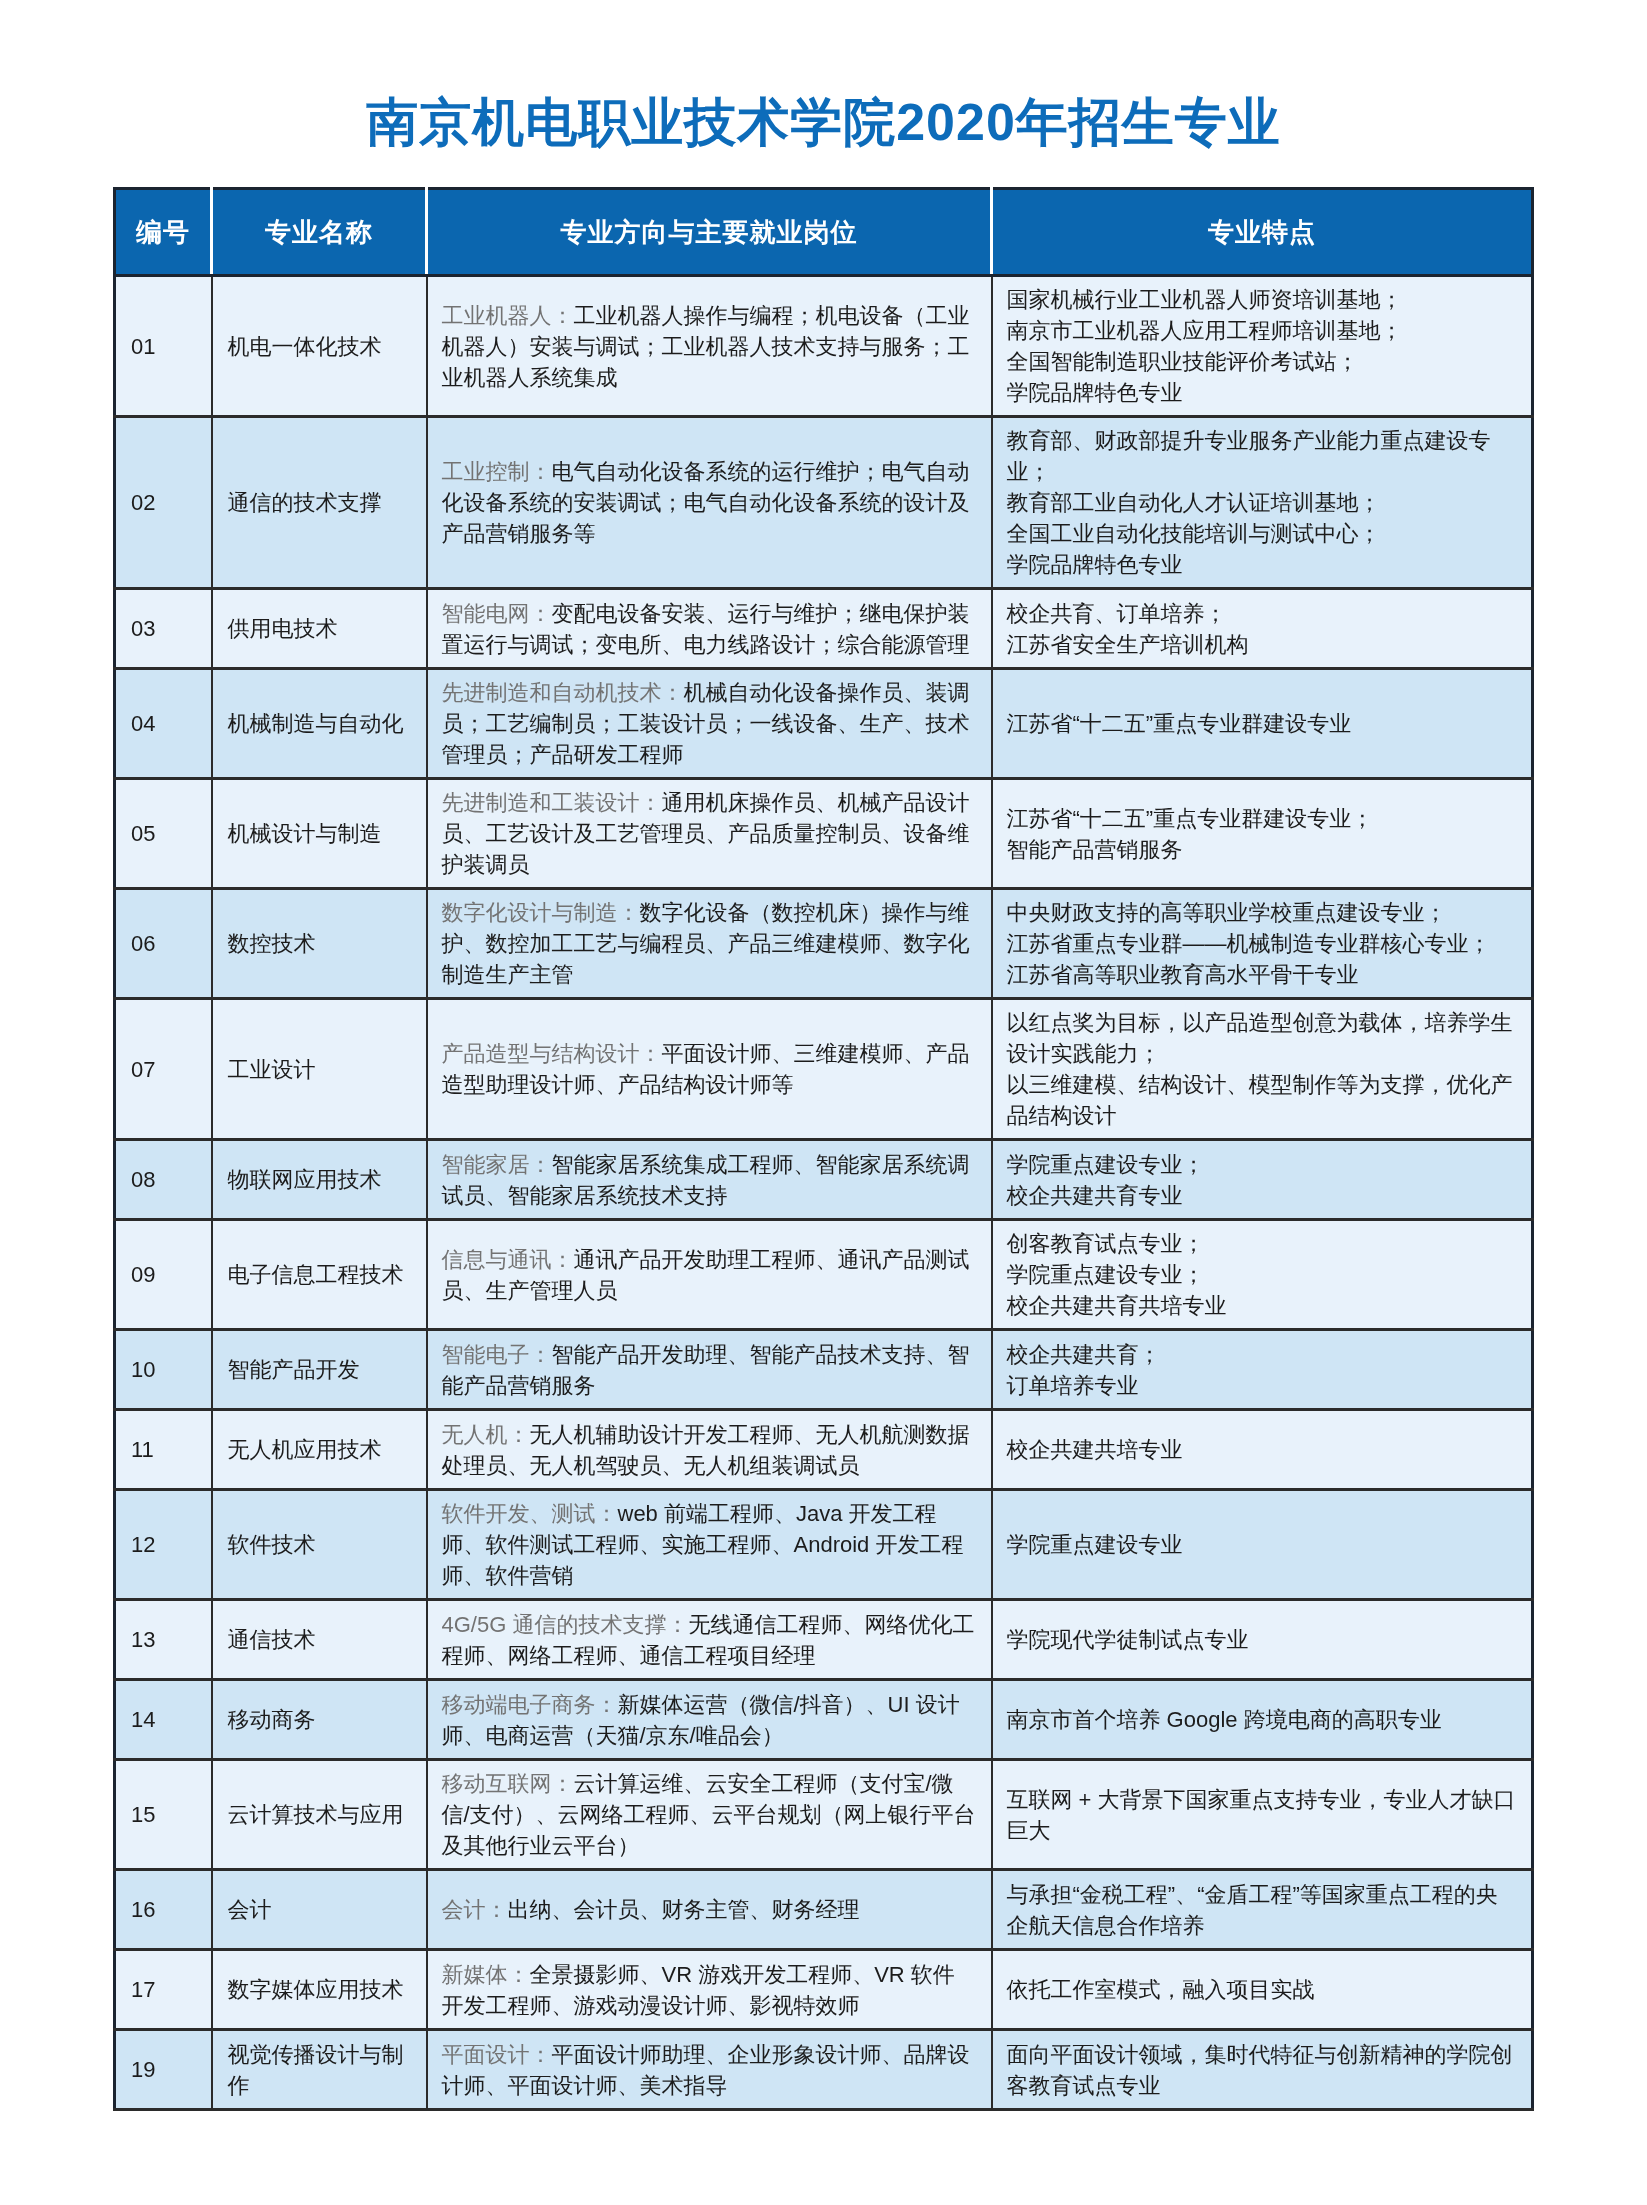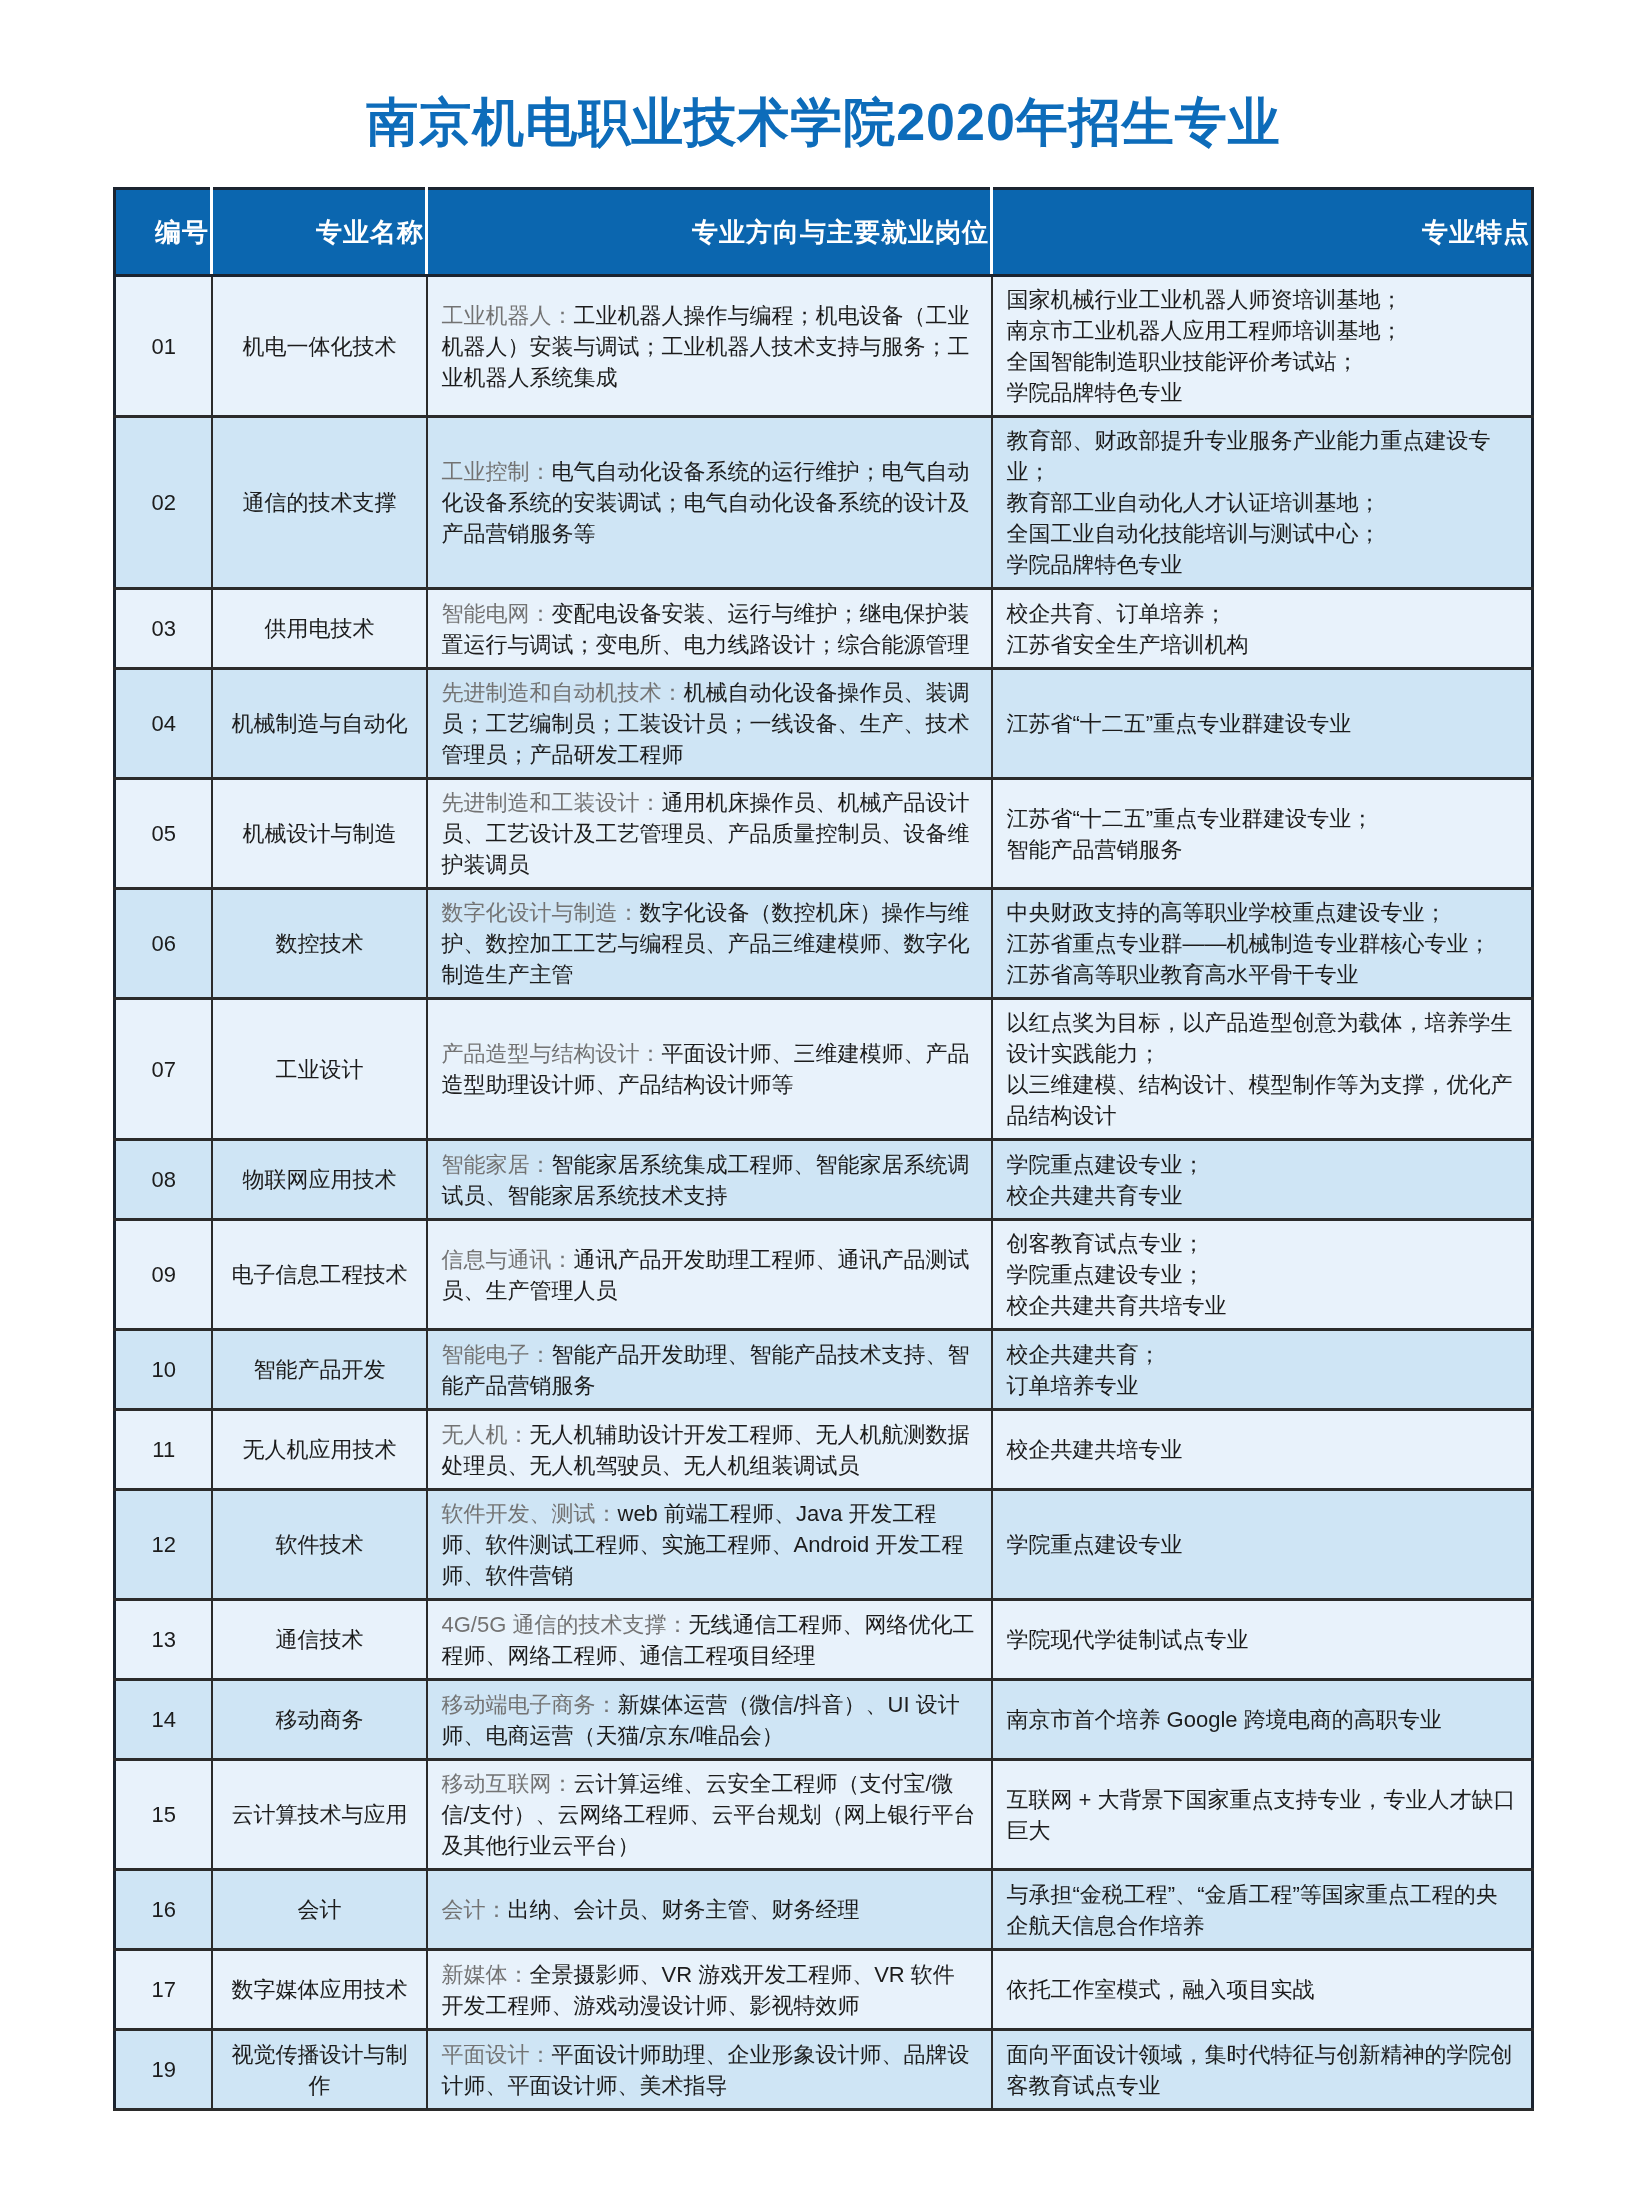--- a/index.html
+++ b/index.html
@@ -28,41 +28,41 @@
   }
   col.c1{width:97px;}
   col.c2{width:215px;}
   col.c3{width:565px;}
   col.c4{width:541px;}
   thead th{
     background:var(--header-bg,#0b66af);
     color:#ffffff;
     font-size:26px;font-weight:700;
     height:82px;
-    text-align:right;vertical-align:middle;
+    text-align:center;vertical-align:middle;
     border:none;
     border-right:3px solid #ffffff;
     border-bottom:3px solid #1b2430;
     letter-spacing:1px;
   }
   thead th:last-child{border-right:none;}
   tbody td{
     border:2px solid #2b2b2b;
     border-top-width:3px;border-bottom-width:3px;
     font-size:22px;
     line-height:31px;
     padding:7px 14px;
     vertical-align:middle;
     height:80px; 
     box-sizing:border-box;
     word-break:break-word;
   }
   tbody tr:nth-child(odd) td{background:var(--row-light,#e8f2fb);}
   tbody tr:nth-child(even) td{background:var(--row-alt,#cfe5f5);}
-  td.cell-id,td.cell-name{text-align:center;padding-left:15px;}
+  td.cell-id,td.cell-name{padding-left:15px;}
   td.cell-dir,td.cell-feat{text-align:left;}
   td.cell-feat{white-space:pre-line;}
   .dir-label{font-weight:400;color:#737373;}
 </style>
 </head>
 <body>
 
 <div class="page">
   <h1 class="title">南京机电职业技术学院2020年招生专业</h1>
 

